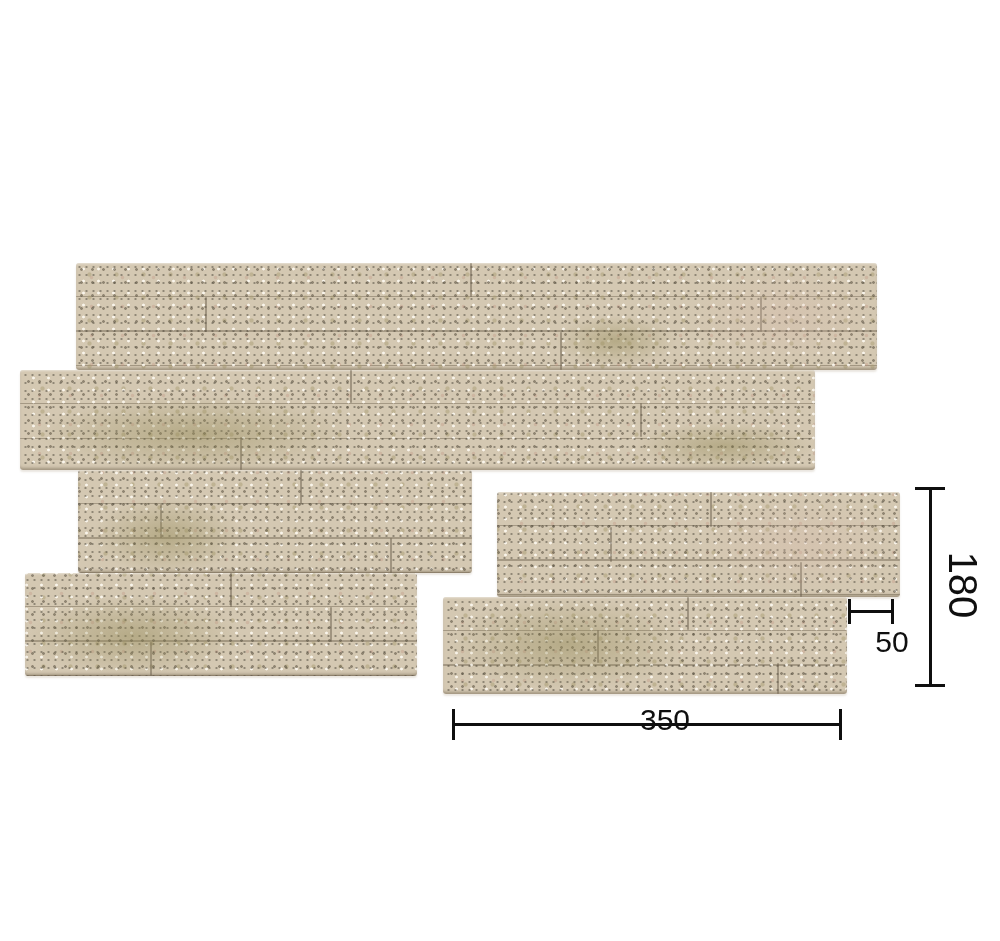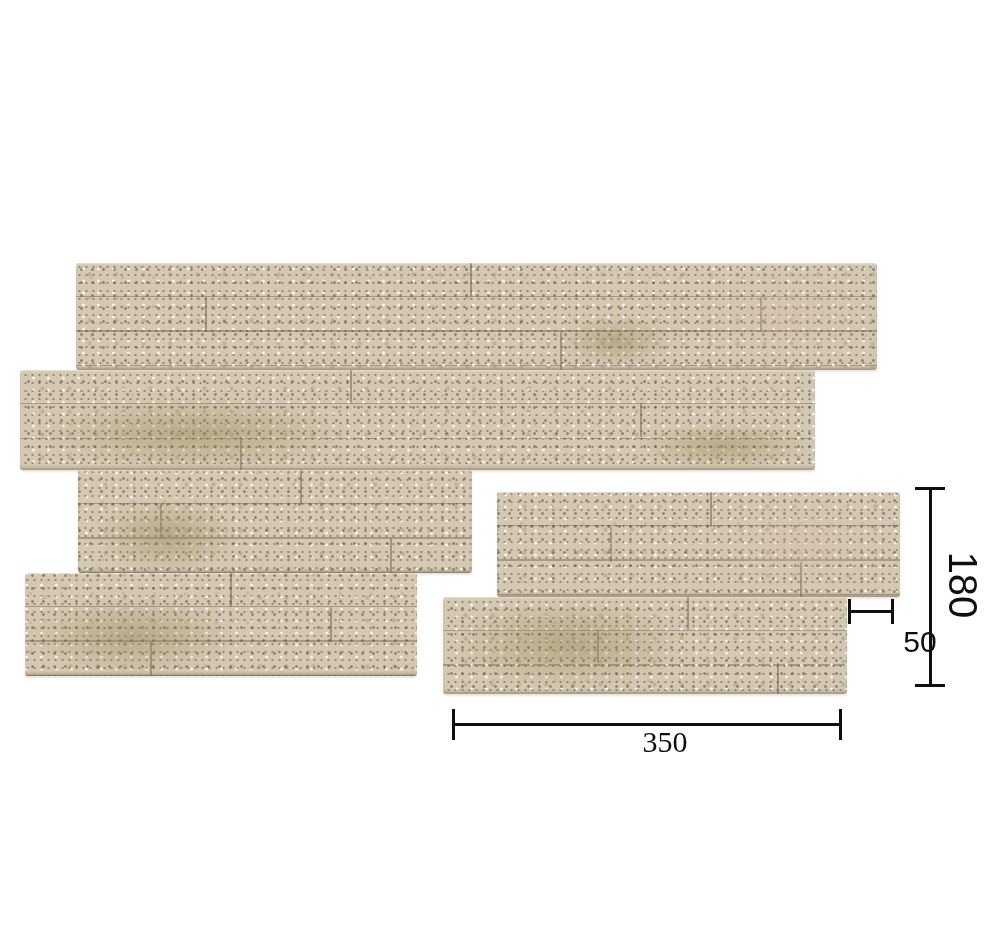--- a/index.html
+++ b/index.html
@@ -90,27 +90,27 @@
   
   .h-line      { left: 929px; top: 489px; width: 3px;  height: 198px; }
   .h-cap-top   { left: 915px; top: 487px; width: 30px; height: 3px; }
   .h-cap-bot   { left: 915px; top: 684px; width: 30px; height: 3px; }
   .h-label     { left: 963px; top: 585px; }
 
   
   .s-line      { left: 849px; top: 610px; width: 45px; height: 3px; }
   .s-cap-left  { left: 848px; top: 599px; width: 3px;  height: 25px; }
   .s-cap-right { left: 891px; top: 599px; width: 3px;  height: 25px; }
-  .s-label     { left: 920px; top: 642px; }
+  .s-label     { left: 892px; top: 642px; }
 
   
   .w-line      { left: 453px; top: 723px; width: 388px; height: 3px; }
   .w-cap-left  { left: 452px; top: 709px; width: 3px;  height: 31px; }
   .w-cap-right { left: 839px; top: 709px; width: 3px;  height: 31px; }
-  .w-label     { left: 665px; top: 742px; font-family: Liberation Serif, serif; }
+  .w-label     { left: 665px; top: 720px; }
 </style>
 </head>
 <body>
 
 <div class="canvas">
 
   <div>
     <div class="stone band-a">
       <div class="vseam" style="left:394px; top:0;    height:34px;"></div>
       <div class="vseam" style="left:129px; top:34px; height:35px;"></div>

